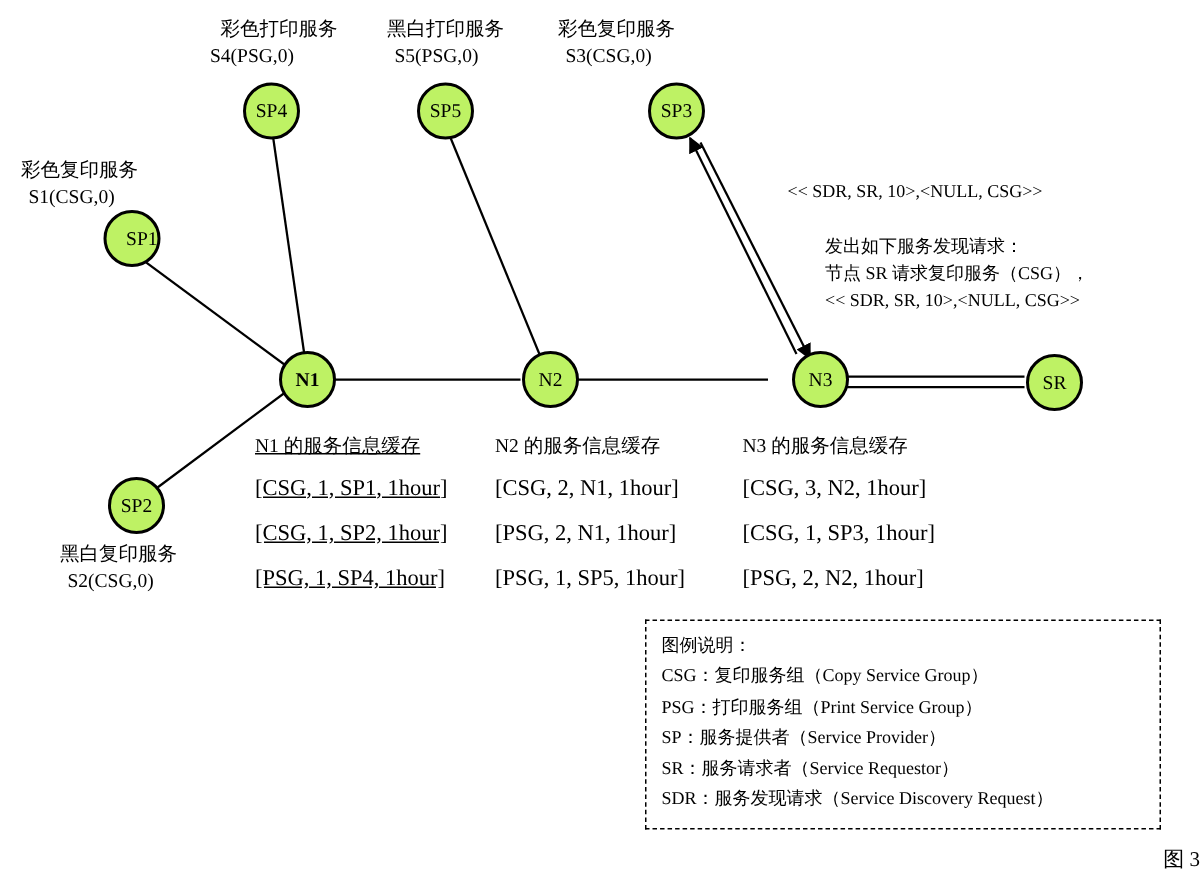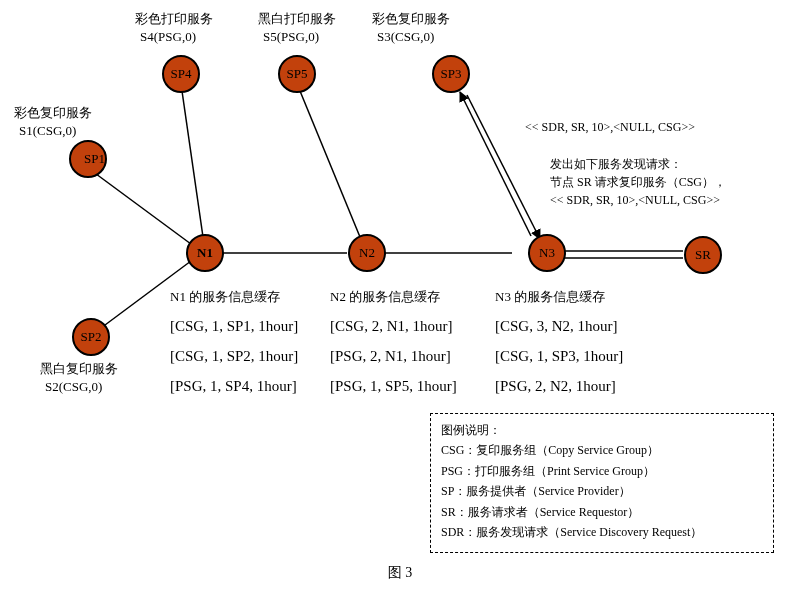--- a/index.html
+++ b/index.html
@@ -22,21 +22,21 @@
     width: 800px;
     height: 591px;
     pointer-events: none;
   }
   .node {
     position: absolute;
     width: 38px;
     height: 38px;
     border: 2px solid #000;
     border-radius: 50%;
-    background: #c2410c;
+    background: #bef264;
     display: flex;
     align-items: center;
     justify-content: center;
     font-size: 13px;
     box-sizing: border-box;
   }
   .lbl {
     position: absolute;
     white-space: nowrap;
     line-height: 1.35;
@@ -48,21 +48,21 @@
     position: absolute;
     border: 1px dashed #000;
     padding: 6px 10px 10px;
     font-size: 12px;
     line-height: 1.7;
   }
   .caption {
     position: absolute;
     left: 0;
     width: 800px;
-    text-align: center;
+    text-align: right;
     font-size: 14px;
   }
 </style>
 </head>
 <body>
 
 <div class="stage">
 
   <svg class="wires">
     <defs>
@@ -78,21 +78,21 @@
     <line x1="222" y1="253" x2="347" y2="253" stroke="#000" stroke-width="1.5"></line>
     <line x1="385" y1="253" x2="512" y2="253" stroke="#000" stroke-width="1.5"></line>
 
     <line x1="531" y1="236" x2="460" y2="92" stroke="#000" stroke-width="1.5" marker-end="url(#arrow)"></line>
     <line x1="467" y1="95" x2="540" y2="239" stroke="#000" stroke-width="1.5" marker-end="url(#arrow)"></line>
 
     <line x1="683" y1="251" x2="550" y2="251" stroke="#000" stroke-width="1.5" marker-end="url(#arrow)"></line>
     <line x1="683" y1="258" x2="550" y2="258" stroke="#000" stroke-width="1.5" marker-end="url(#arrow)"></line>
   </svg>
 
-  <div class="lbl" style="left:135px; top:10px;">
+  <div class="lbl" style="left:147px; top:10px;">
     <span>彩色打印服务</span>
   </div>
   <div class="lbl" style="left:140px; top:28px;">
     <span>S4(PSG,0)</span>
   </div>
 
   <div class="lbl" style="left:258px; top:10px;">
     <span>黑白打印服务</span>
   </div>
   <div class="lbl" style="left:263px; top:28px;">
@@ -152,21 +152,21 @@
   <div class="node" style="left:348px; top:234px;">
     <span>N2</span>
   </div>
   <div class="node" style="left:528px; top:234px;">
     <span>N3</span>
   </div>
   <div class="node" style="left:684px; top:236px;">
     <span>SR</span>
   </div>
 
-  <div class="lbl" style="left:170px; top:288px;">
+  <div class="lbl" style="left:170px; top:288px;text-decoration:underline;">
     <div class="cache-title">N1 的服务信息缓存</div>
     <div class="cache-row">[CSG, 1, SP1, 1hour]</div>
     <div class="cache-row">[CSG, 1, SP2, 1hour]</div>
     <div class="cache-row">[PSG, 1, SP4, 1hour]</div>
   </div>
 
   <div class="lbl" style="left:330px; top:288px;">
     <div class="cache-title">N2 的服务信息缓存</div>
     <div class="cache-row">[CSG, 2, N1, 1hour]</div>
     <div class="cache-row">[PSG, 2, N1, 1hour]</div>

